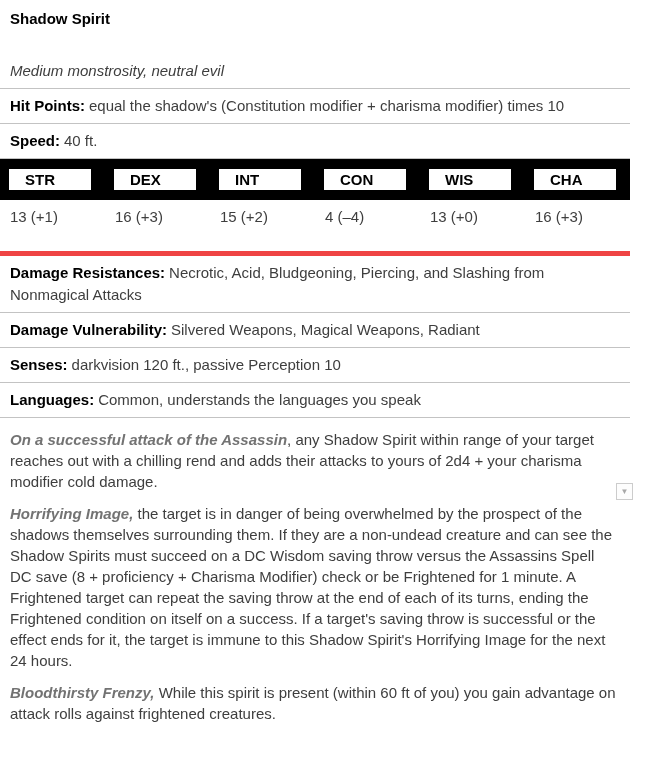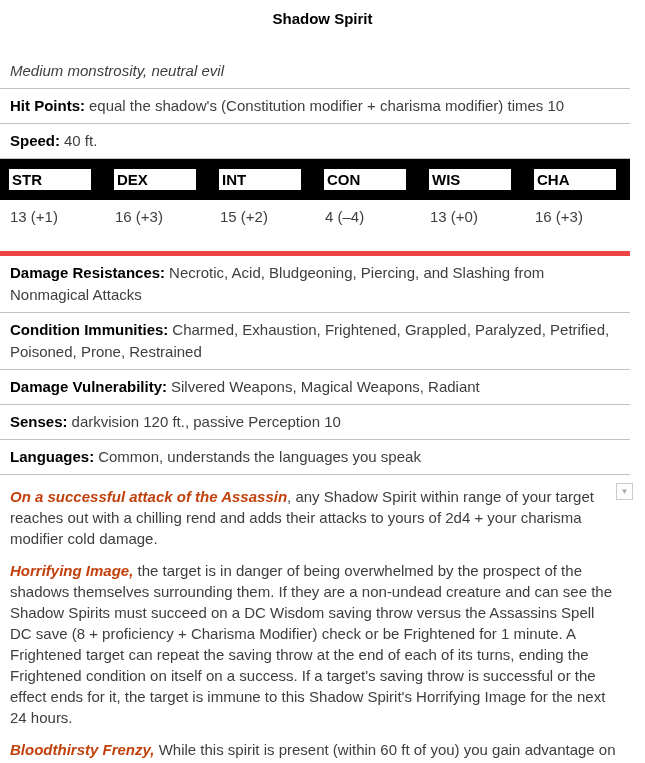--- a/index.html
+++ b/index.html
@@ -16,21 +16,20 @@
     font-size: 15px;
     color: #3e3e3e;
   }
   .doc { position: relative; width: 645px; }
 
   .title {
     padding: 8px 10px 0 10px;
     line-height: 22px;
     font-weight: bold;
     color: #000;
-    text-align: center;
   }
   .subtitle-row {
     margin-top: 30px;
     padding: 0 10px 6px 10px;
     line-height: 22px;
     font-style: italic;
     width: 630px;
     box-sizing: border-box;
     border-bottom: 1px solid #c3c3c3;
   }
@@ -57,21 +56,21 @@
   }
   .stat-col { width: 105px; flex: 0 0 105px; }
   .stat-box {
     margin-left: 9px;
     width: 82px;
     height: 21px;
     line-height: 21px;
     background: #fff;
     color: #000;
     font-weight: bold;
-    padding-left: 3px;
+    padding-left: 16px;
     box-sizing: border-box;
     overflow: hidden;
   }
   .stat-values {
     width: 630px;
     box-sizing: border-box;
     display: flex;
     padding: 6px 0 23px 0;
     line-height: 22px;
     border-bottom: 5px solid #ef4444;
@@ -86,21 +85,21 @@
   
   .paras { width: 630px; }
   .para {
     margin: 11px 0 0 10px;
     width: 606px;
     line-height: 21px;
   }
   .bi {
     font-weight: bold;
     font-style: italic;
-    color: #c2410c;
+    color: #737373;
   }
 
   
   .dropdown-btn {
     position: absolute;
     left: 616px;
     top: 483px;
     width: 17px;
     height: 17px;
     box-sizing: border-box;
@@ -160,23 +159,20 @@
     <div class="stat-val">15 (+2)</div>
     <div class="stat-val">4 (–4)</div>
     <div class="stat-val">13 (+0)</div>
     <div class="stat-val">16 (+3)</div>
   </div>
 
   <div class="row">
     <span class="label">Damage Resistances:</span><span>Necrotic, Acid, Bludgeoning, Piercing, and Slashing from Nonmagical Attacks</span>
   </div>
 
-  <div class="row">
-    <span class="label">Condition Immunities:</span><span>Charmed, Exhaustion, Frightened, Grappled, Paralyzed, Petrified, Poisoned, Prone, Restrained</span>
-  </div>
 
   <div class="row">
     <span class="label">Damage Vulnerability:</span><span>Silvered Weapons, Magical Weapons, Radiant</span>
   </div>
 
   <div class="row">
     <span class="label">Senses:</span><span>darkvision 120 ft., passive Perception 10</span>
   </div>
 
   <div class="row">

